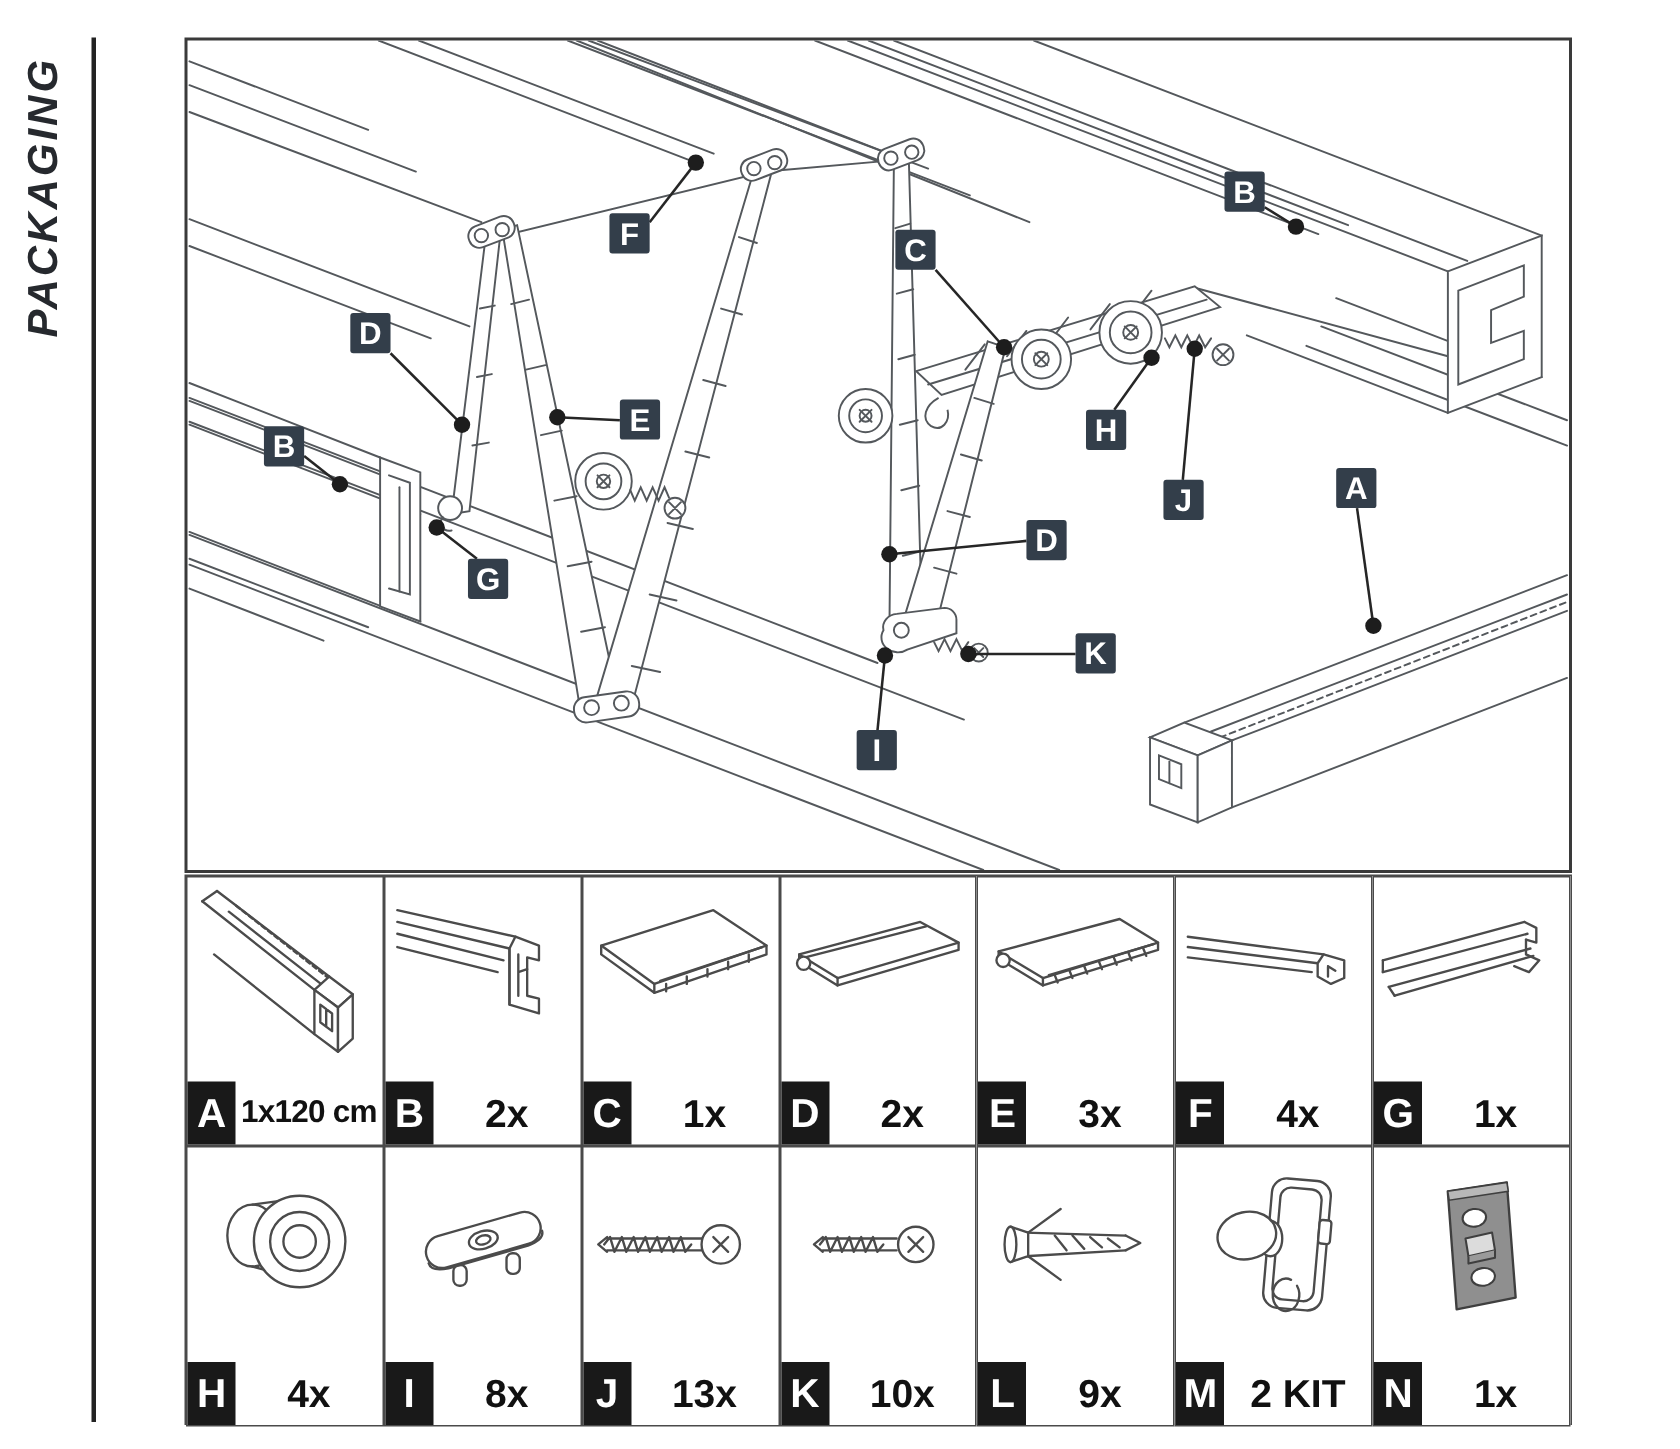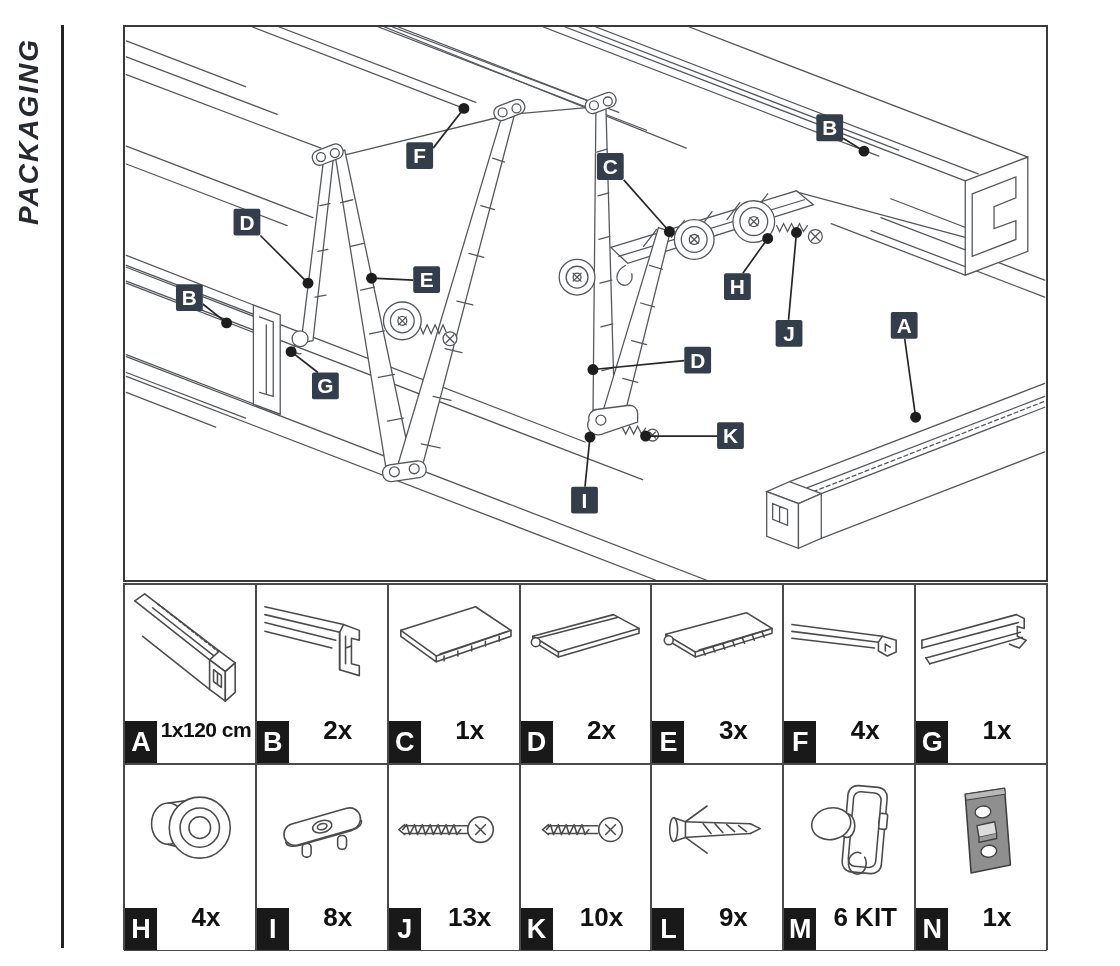--- a/index.html
+++ b/index.html
@@ -14,21 +14,21 @@
   .diagram-box svg{display:block;width:100%;height:100%;}
   .parts-table{position:absolute;left:123px;top:583px;width:925px;height:367px;
     display:grid;grid-template-columns:repeat(7,1fr);grid-template-rows:180px 187px;
     border:1px solid #4a4a4a;box-sizing:border-box;background:#fff;}
   .cell{position:relative;border:1px solid #4a4a4a;background:#fff;box-sizing:border-box;}
   .cell .art{position:absolute;left:0;top:0;right:0;bottom:42px;}
   .cell .art svg{width:100%;height:100%;display:block;}
   .badge{position:absolute;left:0;bottom:0;width:32px;height:42px;background:#191919;
     color:#fff;display:flex;align-items:center;justify-content:center;
     font-weight:bold;font-size:27px;}
-  .qty{position:absolute;left:32px;right:0;bottom:12px;height:42px;display:flex;
+  .qty{position:absolute;left:32px;right:0;bottom:0;height:42px;display:flex;
     align-items:center;justify-content:center;font-weight:bold;font-size:26px;color:#111;}
   .qty.small{font-size:21px;letter-spacing:-0.5px;}
   .lbl{font-weight:bold;font-size:21px;fill:#ffffff;}
   .ln{stroke:#54585c;stroke-width:1.3;fill:none;stroke-linecap:round;}
   .wh{stroke:#54585c;stroke-width:1.3;fill:#ffffff;}
   .ld{stroke:#262626;stroke-width:1.7;fill:none;}
   .dot{fill:#1d1d1d;stroke:none;}
   .pa{stroke:#4b4b4b;stroke-width:1.6;fill:none;stroke-linecap:round;stroke-linejoin:round;}
   .paw{stroke:#4b4b4b;stroke-width:1.6;fill:#ffffff;stroke-linejoin:round;}
 </style>
@@ -524,21 +524,21 @@
         <rect class="paw" x="96" y="44" width="8" height="16" rx="2"></rect>
       </g>
       <ellipse class="paw" cx="64" cy="58" rx="8" ry="12"></ellipse>
       <ellipse class="paw" cx="48" cy="56" rx="20" ry="16" transform="rotate(-12 48 56)"></ellipse>
       <path class="pa" d="M78,86 a9,11 0 1,0 4,4"></path>
     </svg>
       </div>
     <div class="badge">
         <span>M</span>
       </div>
-    <div class="qty">6 KIT</div>
+    <div class="qty">2 KIT</div>
   </div>
 
   <div class="cell">
     <div class="art">
         <svg viewBox="0 0 132 138">
       <path d="M50,26 L90,20 L96,98 L56,106 Z" fill="#8F8F8F" stroke="#3F3F3F" stroke-width="1.6" stroke-linejoin="round"></path>
       <path d="M50,26 L90,20 L91,26 L51,32 Z" fill="#B8B8B8" stroke="#3F3F3F" stroke-width="1"></path>
       <ellipse cx="68" cy="44" rx="8" ry="6" fill="#ffffff" stroke="#3F3F3F" stroke-width="1.4" transform="rotate(-8 68 44)"></ellipse>
       <ellipse cx="74" cy="84" rx="8" ry="6" fill="#ffffff" stroke="#3F3F3F" stroke-width="1.4" transform="rotate(-8 74 84)"></ellipse>
       <path d="M62,58 L80,54 L82,66 L64,70 Z" fill="#DCDCDC" stroke="#3F3F3F" stroke-width="1.4" stroke-linejoin="round"></path>

